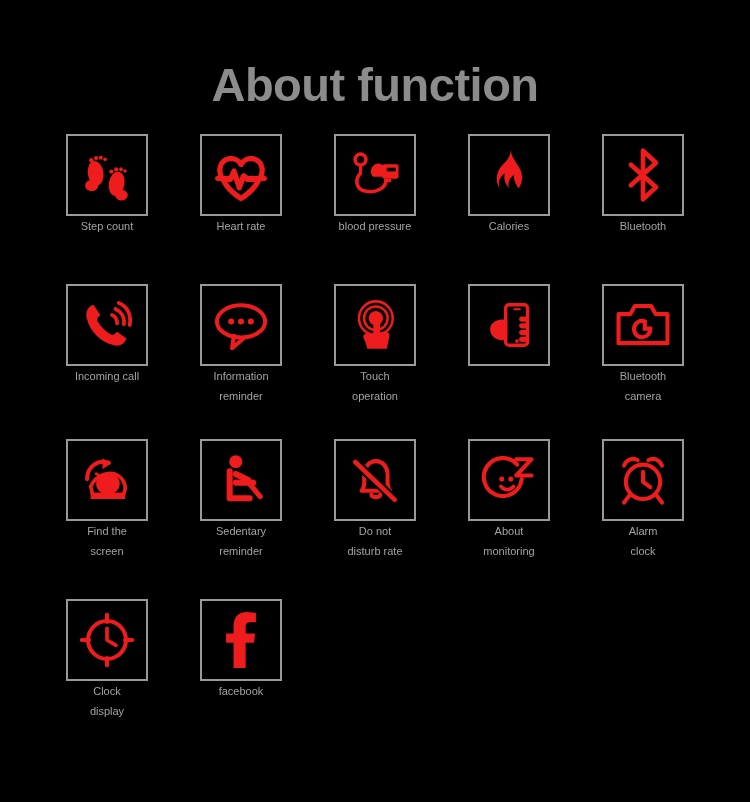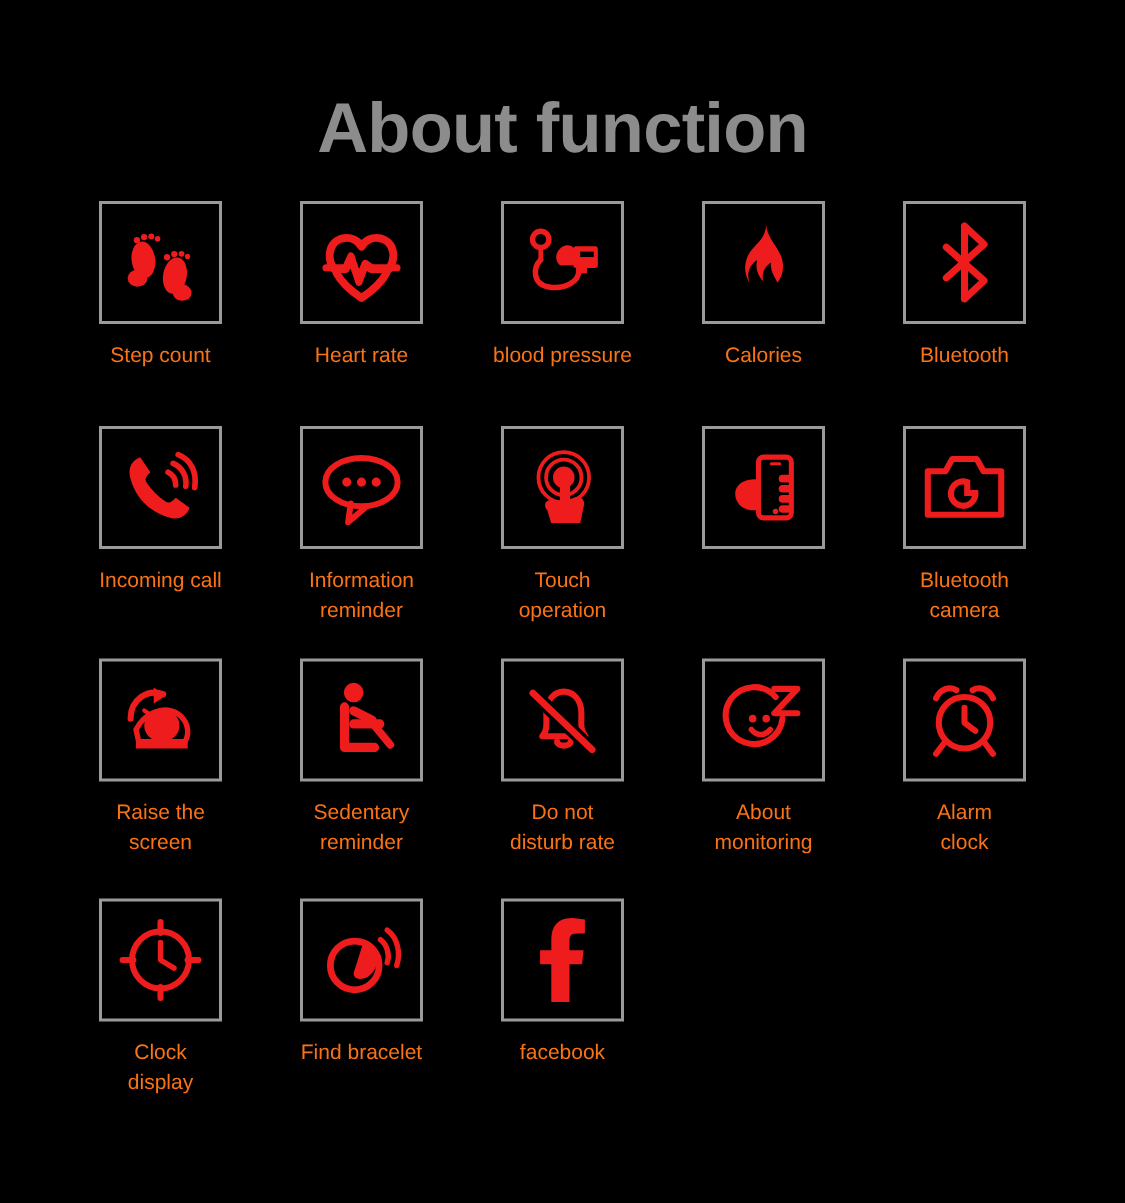--- a/index.html
+++ b/index.html
@@ -54,23 +54,22 @@
     box-sizing: border-box;
     display: flex;
     align-items: center;
     justify-content: center;
     background: #000;
   }
   .icon-box svg {
     display: block;
   }
   .cell-label {
-    margin-top: 10px;
-    color: #f97316;
-    font-size: 14px;
+    color: #a3a3a3;
+    font-size: 11px;
     line-height: 20px;
     text-align: center;
     max-width: 132px;
     font-family: "Liberation Sans", sans-serif;
     white-space: pre-line;
     user-select: none;
   }
 </style>
 </head>
 <body>
@@ -215,21 +214,21 @@
       <div class="icon-box">
         <svg width="58" height="54" viewBox="0 0 64 58">
           <path d="M10 28 C10 14, 22 6, 34 10" fill="none" stroke="#ee1c1c" stroke-width="4.5" stroke-linecap="round"></path>
           <path d="M27 5 L36 11 L27 17 Z" fill="#ee1c1c"></path>
           <path d="M14 36 C20 24, 34 18, 44 24 C52 29, 54 38, 50 45 L16 45 Z" fill="none" stroke="#ee1c1c" stroke-width="4"></path>
           <ellipse cx="33" cy="33" rx="13" ry="12" fill="#ee1c1c"></ellipse>
           <path d="M14 43 L52 43 L52 50 L14 50 Z" fill="#ee1c1c"></path>
           <path d="M20 22 L26 26" stroke="#ee1c1c" stroke-width="3" stroke-linecap="round"></path>
         </svg>
       </div>
-      <div class="cell-label">Raise the
+      <div class="cell-label">Find the
 screen</div>
     </div>
 
     <div class="cell">
       <div class="icon-box">
         <svg width="50" height="54" viewBox="0 0 56 62">
           <circle cx="22" cy="10" r="7.5" fill="#ee1c1c"></circle>
           <path d="M15 21 L15 52 L38 52" fill="none" stroke="#ee1c1c" stroke-width="7" stroke-linecap="round" stroke-linejoin="round"></path>
           <path d="M22 24 L36 31" fill="none" stroke="#ee1c1c" stroke-width="7" stroke-linecap="round"></path>
           <path d="M22 34 L42 34" fill="none" stroke="#ee1c1c" stroke-width="7" stroke-linecap="round"></path>
@@ -287,31 +286,20 @@
         <svg width="56" height="56" viewBox="0 0 62 62">
           <circle cx="31" cy="31" r="21" fill="none" stroke="#ee1c1c" stroke-width="4.5"></circle>
           <path d="M31 18 L31 31 L41 37" fill="none" stroke="#ee1c1c" stroke-width="4" stroke-linecap="round" stroke-linejoin="round"></path>
           <path d="M31 3 L31 11 M31 51 L31 59 M3 31 L11 31 M51 31 L59 31" stroke="#ee1c1c" stroke-width="4.5" stroke-linecap="round"></path>
         </svg>
       </div>
       <div class="cell-label">Clock
 display</div>
     </div>
 
-    <div class="cell">
-      <div class="icon-box">
-        <svg width="56" height="54" viewBox="0 0 62 58">
-          <circle cx="26" cy="33" r="18" fill="none" stroke="#ee1c1c" stroke-width="5"></circle>
-          <path d="M33 14 C41 16, 45 24, 42 33 C40 39, 35 43, 30 43 C26 43, 24 40, 26 36 Z" fill="#ee1c1c"></path>
-          <path d="M45 14 C50 18, 52 25, 50 31" fill="none" stroke="#ee1c1c" stroke-width="4" stroke-linecap="round"></path>
-          <path d="M50 7 C58 13, 60 24, 57 33" fill="none" stroke="#ee1c1c" stroke-width="4" stroke-linecap="round"></path>
-        </svg>
-      </div>
-      <div class="cell-label">Find bracelet</div>
-    </div>
 
 
 
     <div class="cell">
       <div class="icon-box">
         <svg width="36" height="56" viewBox="0 0 38 60">
           <path d="M24 60 L24 33 L33 33 L34 23 L24 23 L24 16 C24 13, 25 11, 29 11 L35 11 L35 1 C33 1, 29 0, 25 0 C16 0, 11 6, 11 15 L11 23 L3 23 L3 33 L11 33 L11 60 Z" fill="#ee1c1c"></path>
         </svg>
       </div>
       <div class="cell-label">facebook</div>

